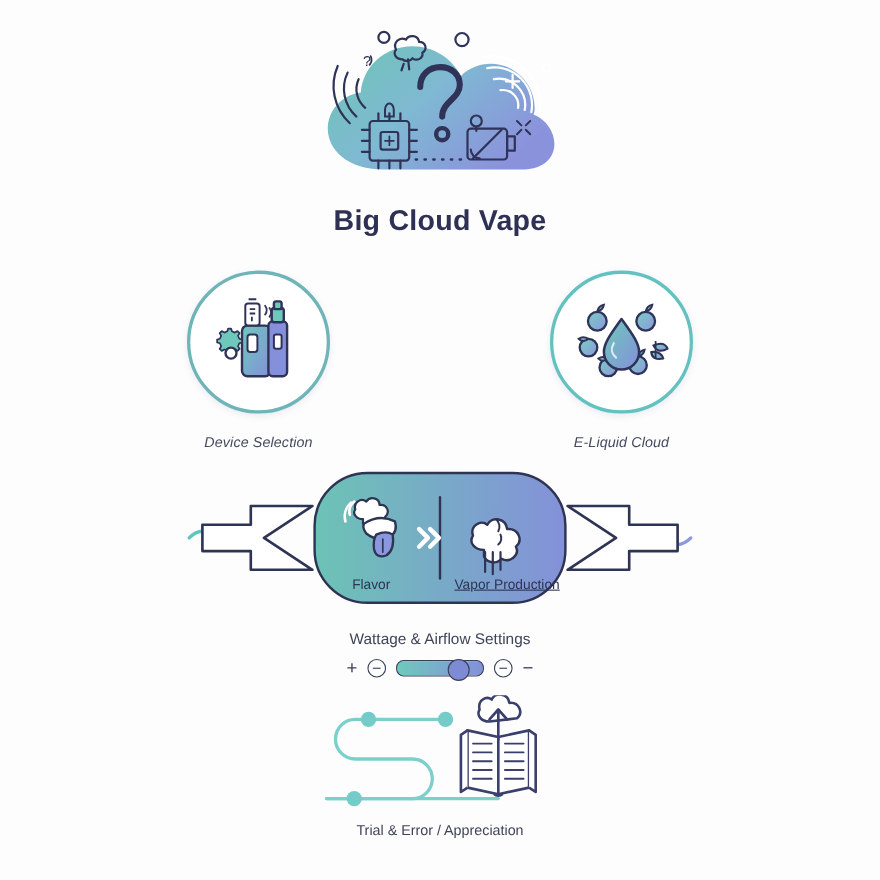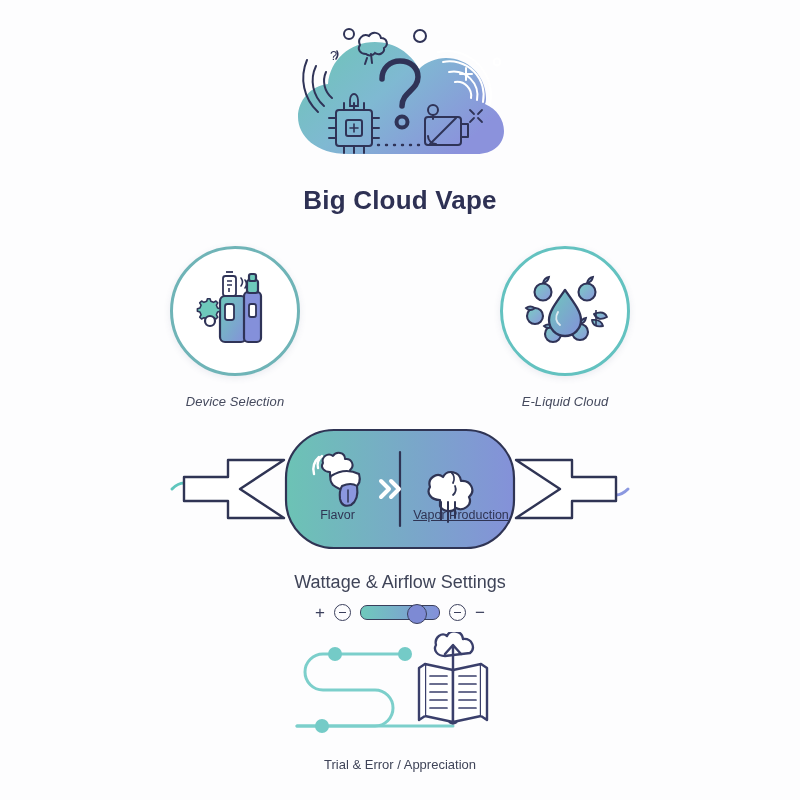--- a/index.html
+++ b/index.html
@@ -37,31 +37,31 @@
   .ring.r2 { border: 3px solid #63c2c0; }
   .ring.r3 { border: 3px solid #8795d8; }
   .pillar-label {
     margin-top: 18px; font-size: 13px; color: #454a5e; letter-spacing: .1px;
   }
 
   
   .band-wrap { position: absolute; left: 0; top: 424px; width: 800px; height: 130px; }
   .band-svg { position: absolute; left: 0; top: 0; }
   .band-labels {
-    position: absolute; left: 285px; top: 84px; width: 235px;
+    position: absolute; left: 285px; top: 100px; width: 235px;
     display: flex; align-items: flex-start; justify-content: space-between;
     pointer-events: none;
   }
   .band-lab { font-size: 12.5px; color: #2f3454; }
   .band-lab.left { width: 105px; text-align: center; }
   .band-lab.right { width: 118px; text-align: center; text-decoration: underline; }
 
   
   .settings { position: absolute; left: 0; top: 572px; width: 800px; text-align: center; }
-  .settings-title { font-size: 18px; color: #3f4458; }
+  .settings-title { font-size: 14px; color: #3f4458; }
   .slider-row {
     margin-top: 11px;
     display: flex; align-items: center; justify-content: center; gap: 9px;
   }
   .sg { font-size: 17px; color: #3a3f5c; line-height: 1; }
   .circ {
     width: 15px; height: 15px; border-radius: 50%;
     border: 1.6px solid #3a3f5c;
     display: inline-flex; align-items: center; justify-content: center;
   }
@@ -74,21 +74,21 @@
   .knob {
     position: absolute; top: 50%; left: 70%;
     width: 18px; height: 18px; margin-top: -9px; margin-left: -9px;
     border-radius: 50%;
     background: #7d8ad4; border: 1.6px solid #3a3f5c;
   }
 
   
   .journey { position: absolute; left: 0; top: 632px; width: 800px; text-align: center; }
   .journey-art { width: 250px; height: 115px; margin: 0 auto; display: block; }
-  .journey-label { margin-top: 10px; font-size: 13px; color: #3f4458; }
+  .journey-label { font-size: 13px; color: #3f4458; }
 </style>
 </head>
 <body style="background: rgb(253, 253, 254);">
 
 <div id="page">
 
   <section class="hero">
     <svg class="hero-art" viewBox="0 0 260 155">
       <defs>
         <linearGradient id="cloudGrad" x1="0" y1="0" x2="1" y2="0.6">

